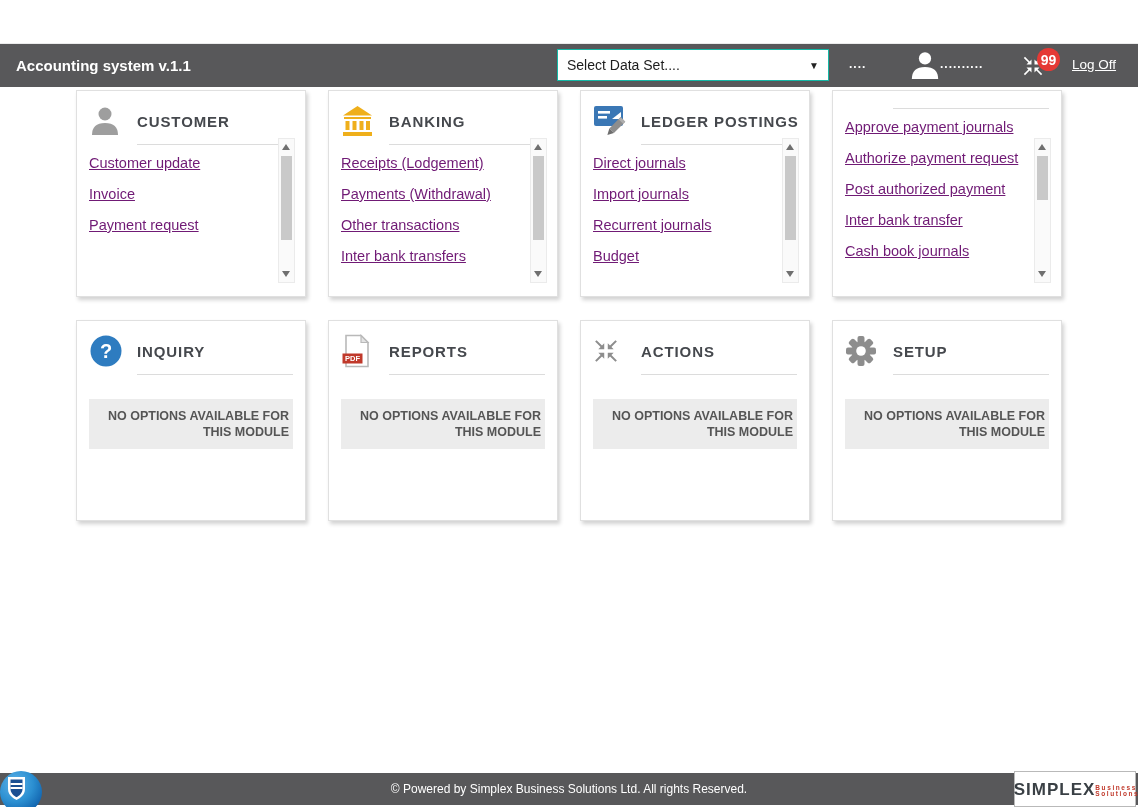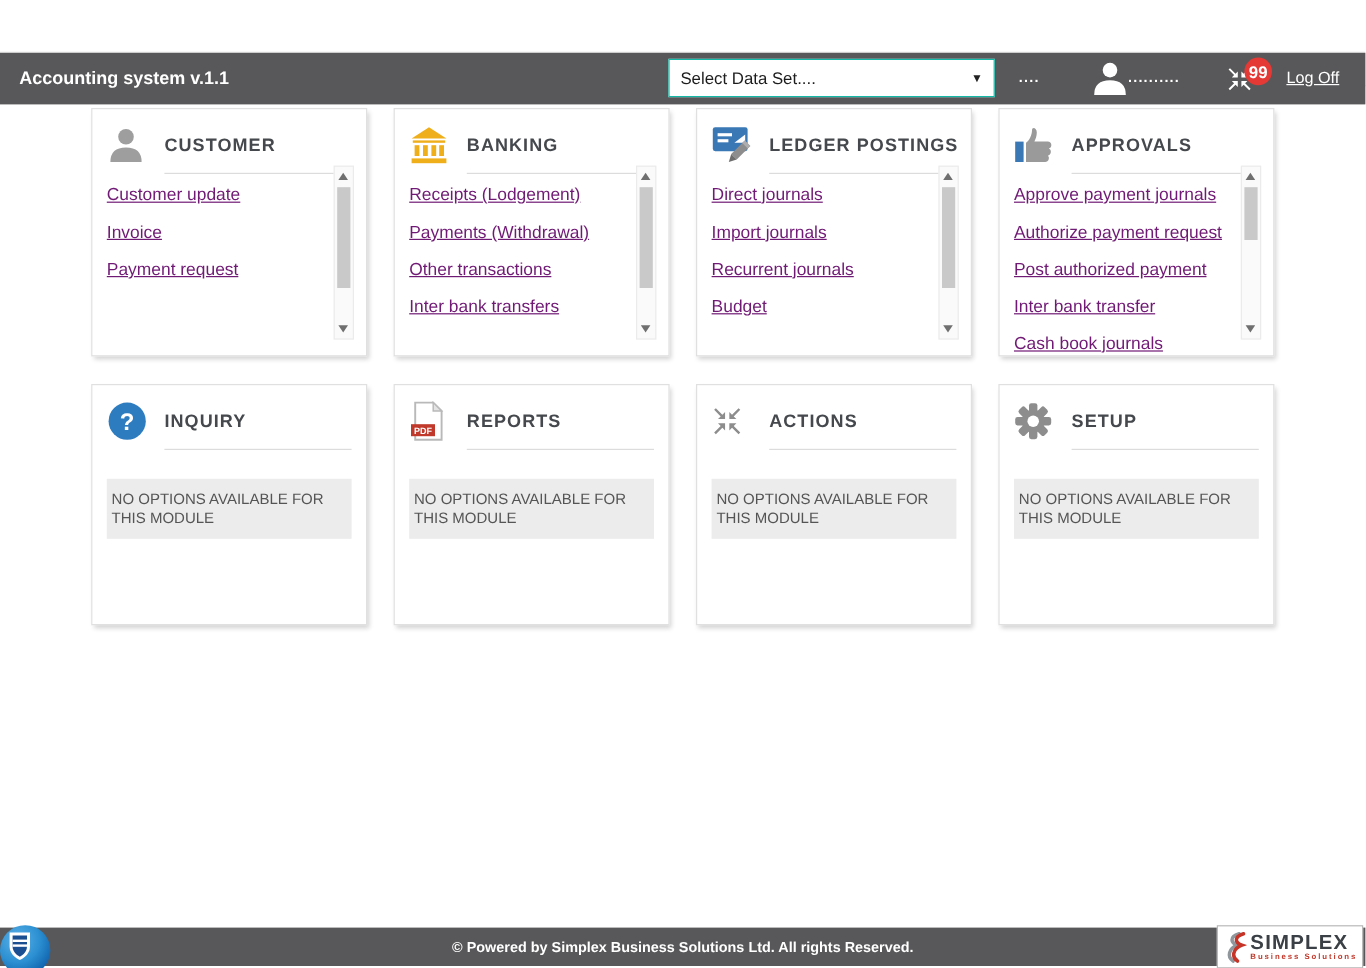--- a/index.html
+++ b/index.html
@@ -62,37 +62,37 @@
     background:#fafafa; border:1px solid #ebebeb;
   }
   .sb-up, .sb-down { position:absolute; left:3px; width:0; height:0;
     border-left:4.5px solid transparent; border-right:4.5px solid transparent; }
   .sb-up   { top:5px;    border-bottom:6px solid #6f6f6f; }
   .sb-down { bottom:5px; border-top:6px solid #6f6f6f; }
   .sb-thumb { position:absolute; top:17px; left:2px; width:11px; background:#c9c9c9; }
 
   .empty-band {
     position:absolute; top:78px; left:12px; right:12px;
-    background:#ececec; color:#555555; font-size:12.5px; font-weight:normal;
-    text-align:left; line-height:16px; padding:9px 4px; min-height:48px;
+    background:#ececec; color:#555555; font-size:12.5px; font-weight:bold;
+    text-align:right; line-height:16px; padding:9px 4px; min-height:48px;
   }
 
   
   .footer {
     position:absolute; left:0; bottom:2px; width:1138px; height:32px;
     background:#58585a; display:flex; align-items:center; justify-content:center;
-    color:#fff; font-size:12px; font-weight:bold; z-index:3;
+    color:#fff; font-size:12px; font-weight:normal; z-index:3;
   }
   .bank-logo { position:absolute; left:-1px; bottom:-7px; width:44px; height:44px; z-index:4; }
   .simplex-logo {
     position:absolute; right:2px; bottom:0px; width:122px; height:36px;
     background:#fff; border:1px solid #b9b9b9; z-index:4;
     display:flex; align-items:center; justify-content:center; gap:3px;
   }
-  .simplex-text { display:flex; flex-direction:column; line-height:1; }
+  .simplex-text { display:flex; flex-direction:row; line-height:1; }
   .simplex-name { font-size:17px; font-weight:bold; color:#3a4045; letter-spacing:1px; }
   .simplex-sub  { font-size:6.5px; font-weight:bold; color:#c0392b; letter-spacing:1.6px; align-self:flex-end; margin-top:1px; }
 </style>
 </head>
 <body>
 
 <div class="header">
   <div class="app-title">Accounting system v.1.1</div>
 
   <div class="dataset-select">
@@ -207,29 +207,20 @@
           <a href="#">Budget</a>
         </div>
         <div class="scrollbar">
           <div class="sb-up"></div>
           <div class="sb-thumb" style="height:84px"></div>
           <div class="sb-down"></div>
         </div>
       </div>
 
   <div class="card">
-    <div class="card-head">
-      <span class="icon">
-            <svg width="34" height="33" viewBox="0 0 34 33">
-              <rect x="1" y="13" width="7" height="17" fill="#3a77b5"></rect>
-              <path d="M10 30 L10 14 C13 12 15 7 15 3.5 C15 0.5 19 1.5 19 5.5 C19 8.5 18 11 17 13 L28 13 C32 13 32 18.5 29 18.8 C31.8 19.8 31 24.5 28.2 24.8 C30 26 29 30 26 30 Z" fill="#9a9a9a"></path>
-            </svg>
-          </span>
-      <span class="card-title">APPROVALS</span>
-    </div>
     <div class="card-rule"></div>
   <div class="links">
           <a href="#">Approve payment journals</a>
           <a href="#">Authorize payment request</a>
           <a href="#">Post authorized payment</a>
           <a href="#">Inter bank transfer</a>
           <a href="#">Cash book journals</a>
         </div>
         <div class="scrollbar">
           <div class="sb-up"></div>

